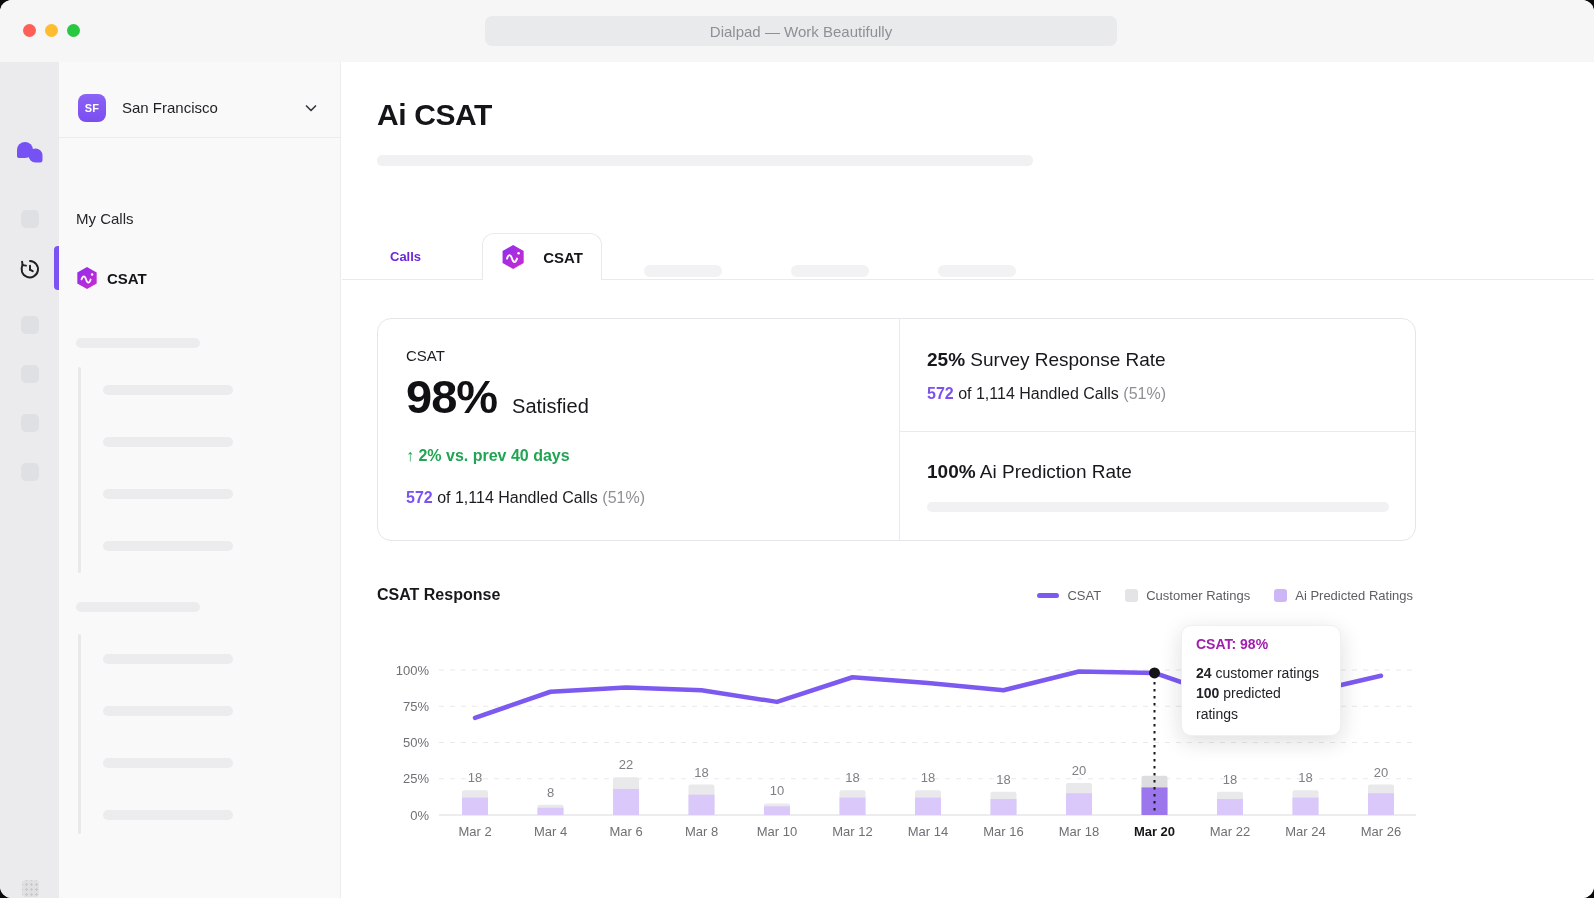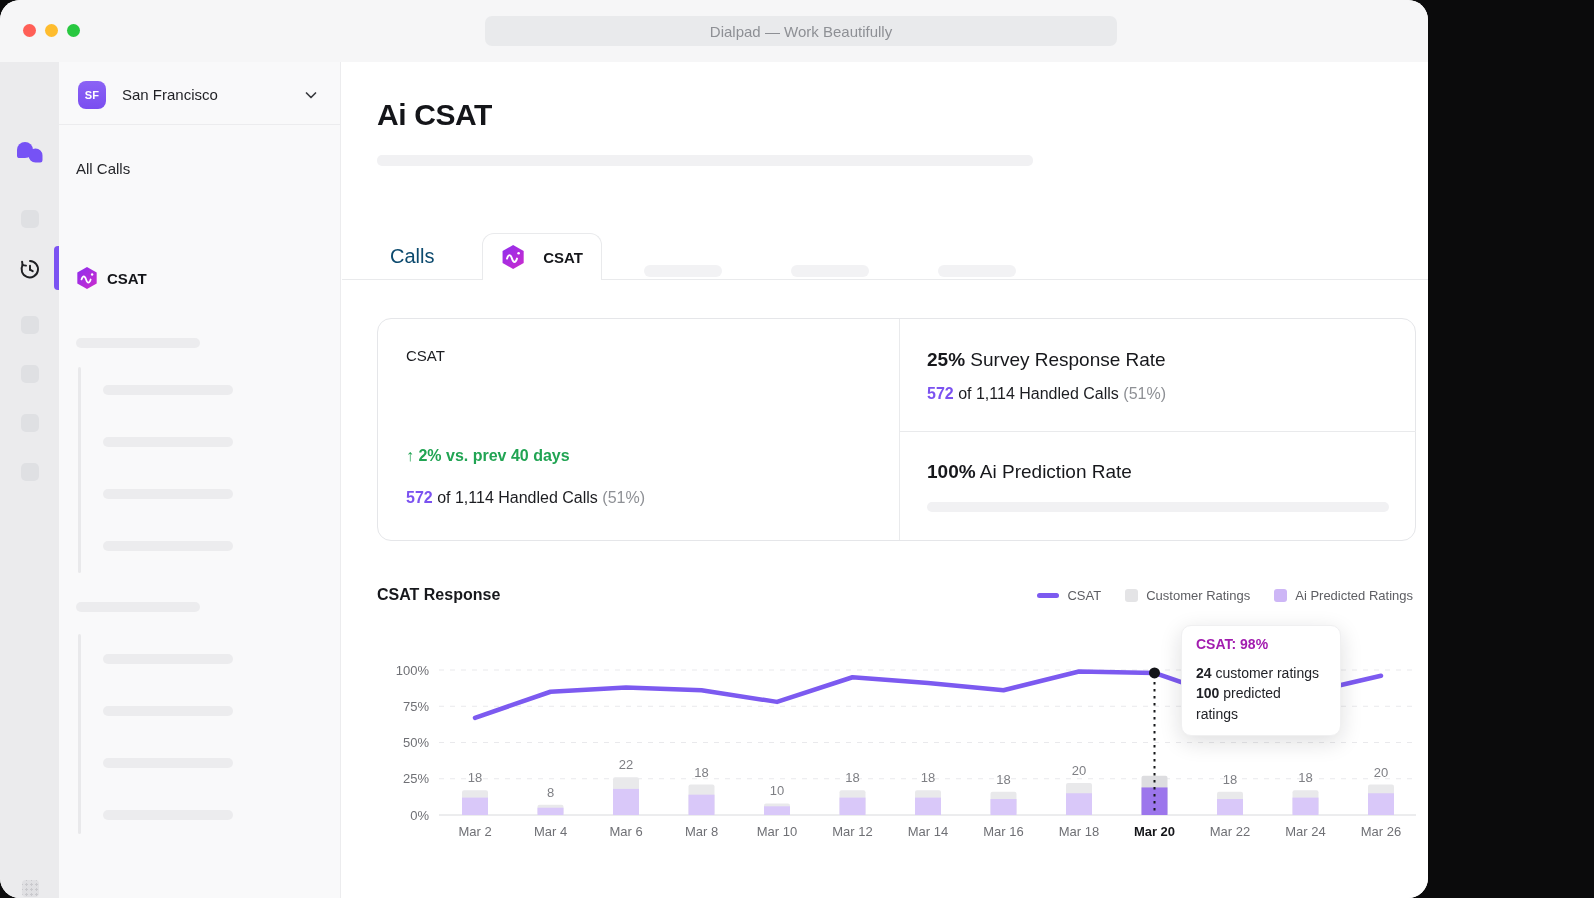--- a/index.html
+++ b/index.html
@@ -1,58 +1,58 @@
 <!DOCTYPE html>
 <html><head>
 <meta charset="utf-8">
 <style>
   * { margin:0; padding:0; box-sizing:border-box; }
   html,body { background:#0b0b0c; }
   body { font-family:"Liberation Sans", sans-serif; -webkit-font-smoothing:antialiased; }
-  .window { position:relative; width:1428px; height:898px; background:#fff; border-radius:20px; overflow:hidden; }
+  .window { position:relative; width:1594px; height:898px; background:#fff; border-radius:12px; overflow:hidden; }
 
   
   .titlebar { position:absolute; left:0; top:0; width:1594px; height:62px; background:#f6f6f7; }
   .lights { position:absolute; left:23px; top:24px; display:flex; gap:9px; }
   .light { width:13px; height:13px; border-radius:50%; }
   .light.r { background:#ff5f57; } .light.y { background:#febc2e; } .light.g { background:#28c840; }
   .title-pill { position:absolute; left:485px; top:16px; width:632px; height:30px; background:#e9eaec; border-radius:7px;
     display:flex; align-items:center; justify-content:center; font-size:15px; color:#8e9095; }
 
   
   .rail { position:absolute; left:0; top:62px; width:59px; height:836px; background:#ebebed; }
   .rail-logo { position:absolute; left:15px; top:78px; width:30px; height:26px; }
   .rail-sq { position:absolute; left:21px; width:18px; height:18px; border-radius:5px; background:#dfe0e3; }
   .rail-history { position:absolute; left:17px; top:194px; width:26px; height:26px; }
   .rail-active-bar { position:absolute; left:54px; top:184px; width:5px; height:44px; background:#7b53f2; border-radius:4px 0 0 4px; }
   .rail-dots { position:absolute; left:22px; top:818px; width:17px; height:17px; border-radius:4px; background:#e0e0e3;
     background-image:radial-gradient(#c9c9cd 1px, transparent 1.2px); background-size:5px 5px; background-position:2px 2px; }
 
   
   .sidebar { position:absolute; left:59px; top:62px; width:282px; height:836px; background:#f9f9fa; border-right:1px solid #ececee; }
-  .team-row { position:absolute; left:0; top:3px; width:282px; height:60px; border-bottom:1px solid #ececee; display:flex; align-items:center; cursor:pointer; }
+  .team-row { position:absolute; left:0; top:16px; width:282px; height:60px; border-bottom:1px solid #ececee; display:flex; align-items:center; cursor:pointer; }
   .team-badge { margin-left:19px; width:28px; height:28px; border-radius:8px; background:linear-gradient(180deg,#8b63f5,#7a4df0);
     color:#fff; font-size:11px; font-weight:700; display:flex; align-items:center; justify-content:center; letter-spacing:.3px; }
   .team-name { margin-left:16px; font-size:15px; color:#1f2024;text-align:center; }
   .team-chevron { position:absolute; right:22px; top:22px; }
   .side-item { position:absolute; left:0; width:281px; height:36px; display:flex; align-items:center; padding-left:17px; font-size:15px; color:#26272b; cursor:pointer; }
   .side-item.bold { font-weight:700; color:#141519; }
   .hexwrap { position:relative; width:22px; height:22px; margin-right:9px; }
   .hex { position:absolute; inset:0; background:linear-gradient(135deg,#8b2ef0,#cf2bcb); clip-path:polygon(50% 0,94% 25%,94% 75%,50% 100%,6% 75%,6% 25%); }
   .hexwrap svg { position:absolute; inset:0; }
   .sk { background:#ececee; border-radius:5px; position:absolute; }
   .sk-vline { position:absolute; width:3px; background:#e9e9eb; border-radius:2px; }
 
   
   .content { position:absolute; left:342px; top:62px; width:1253px; height:836px; background:#fff; }
   .page-title { position:absolute; left:35px; top:36px; font-size:30px; font-weight:800; letter-spacing:-.4px; color:#141519; }
   .title-skel { position:absolute; left:35px; top:93px; width:656px; height:11px; border-radius:5px; background:#f1f1f3; }
 
   .tabs { position:absolute; left:0; top:171px; width:1253px; height:47px; border-bottom:1px solid #e9eaec; }
-  .tab-calls { position:absolute; left:48px; top:0; height:46px; display:flex; align-items:center; font-size:20px; color:#0c4a6e; cursor:pointer; }
+  .tab-calls { position:absolute; left:48px; top:0; height:46px; display:flex; align-items:center; font-size:13px; color:#6d28d9; cursor:pointer;font-weight:bold; }
   .tab-active { position:absolute; left:140px; top:0; width:120px; height:47px; background:#fff; border:1px solid #e9eaec; border-bottom:none;
     border-radius:12px 12px 0 0; display:flex; align-items:center; justify-content:center; gap:9px; font-size:15px; font-weight:700; color:#141519; cursor:pointer; z-index:2; }
   .tab-active::after { content:""; position:absolute; left:0; right:0; bottom:-1px; height:2px; background:#fff; }
   .tab-pill { position:absolute; top:32px; width:78px; height:12px; border-radius:6px; background:#f2f2f4; }
 
   .stat-card { position:absolute; left:35px; top:256px; width:1039px; height:223px; border:1px solid #e5e6e9; border-radius:14px; }
   .card-vdiv { position:absolute; left:521px; top:0; width:1px; height:221px; background:#e9eaec; }
   .card-hdiv { position:absolute; left:521px; top:112px; width:517px; height:1px; background:#e9eaec; }
   .csat-label { position:absolute; left:28px; top:28px; font-size:15px; color:#1c1d21; }
   .csat-big { position:absolute; left:28px; top:50px; display:flex; align-items:baseline; gap:15px; }
@@ -129,22 +129,22 @@
   </div>
 
   <div class="sidebar">
     <div class="team-row">
       <div class="team-badge">SF</div>
       <div class="team-name">San Francisco</div>
       <svg class="team-chevron" width="16" height="16" viewBox="0 0 16 16" fill="none" stroke="#3a3b40" stroke-width="1.7" stroke-linecap="round" stroke-linejoin="round">
           <path d="M3.5 6 8 10.5 12.5 6"></path>
         </svg>
     </div>
-    <div class="side-item" style="top:88px">
-      <span>All Calls</span>
+    <div class="side-item" style="top:138px">
+      <span>My Calls</span>
     </div>
     <div class="side-item bold" style="top:198px">
       <span class="hexwrap">
         <span class="hex"></span>
         <svg viewBox="0 0 24 24" width="22" height="22">
             <path d="M6 13.6c1.5-4.6 3.5-4.6 5 0s3.5 4.6 5 0" stroke="#fff" stroke-width="1.9" fill="none" stroke-linecap="round"></path>
             <circle cx="17.6" cy="8.2" r="1.3" fill="#fff"></circle>
           </svg>
       </span>
       <span>CSAT</span>
@@ -185,20 +185,24 @@
       <span class="tab-pill" style="left:302px"></span>
       <span class="tab-pill" style="left:449px"></span>
       <span class="tab-pill" style="left:596px"></span>
     </div>
 
     <div class="stat-card">
       <div class="card-vdiv"></div>
       <div class="card-hdiv"></div>
 
       <div class="csat-label">CSAT</div>
+      <div class="csat-big">
+        <span class="v">98%</span>
+        <span class="s">Satisfied</span>
+      </div>
       <div class="trend"><span>↑</span><span> 2% vs. prev 40 days</span></div>
       <div class="handled left">
         <span class="num">572</span><span> of 1,114 Handled Calls </span><span class="dim">(51%)</span>
       </div>
 
       <div class="stat-line survey-title">
         <b>25%</b><span> Survey Response Rate</span>
       </div>
       <div class="handled survey-handled">
         <span class="num">572</span><span> of 1,114 Handled Calls </span><span class="dim">(51%)</span>

